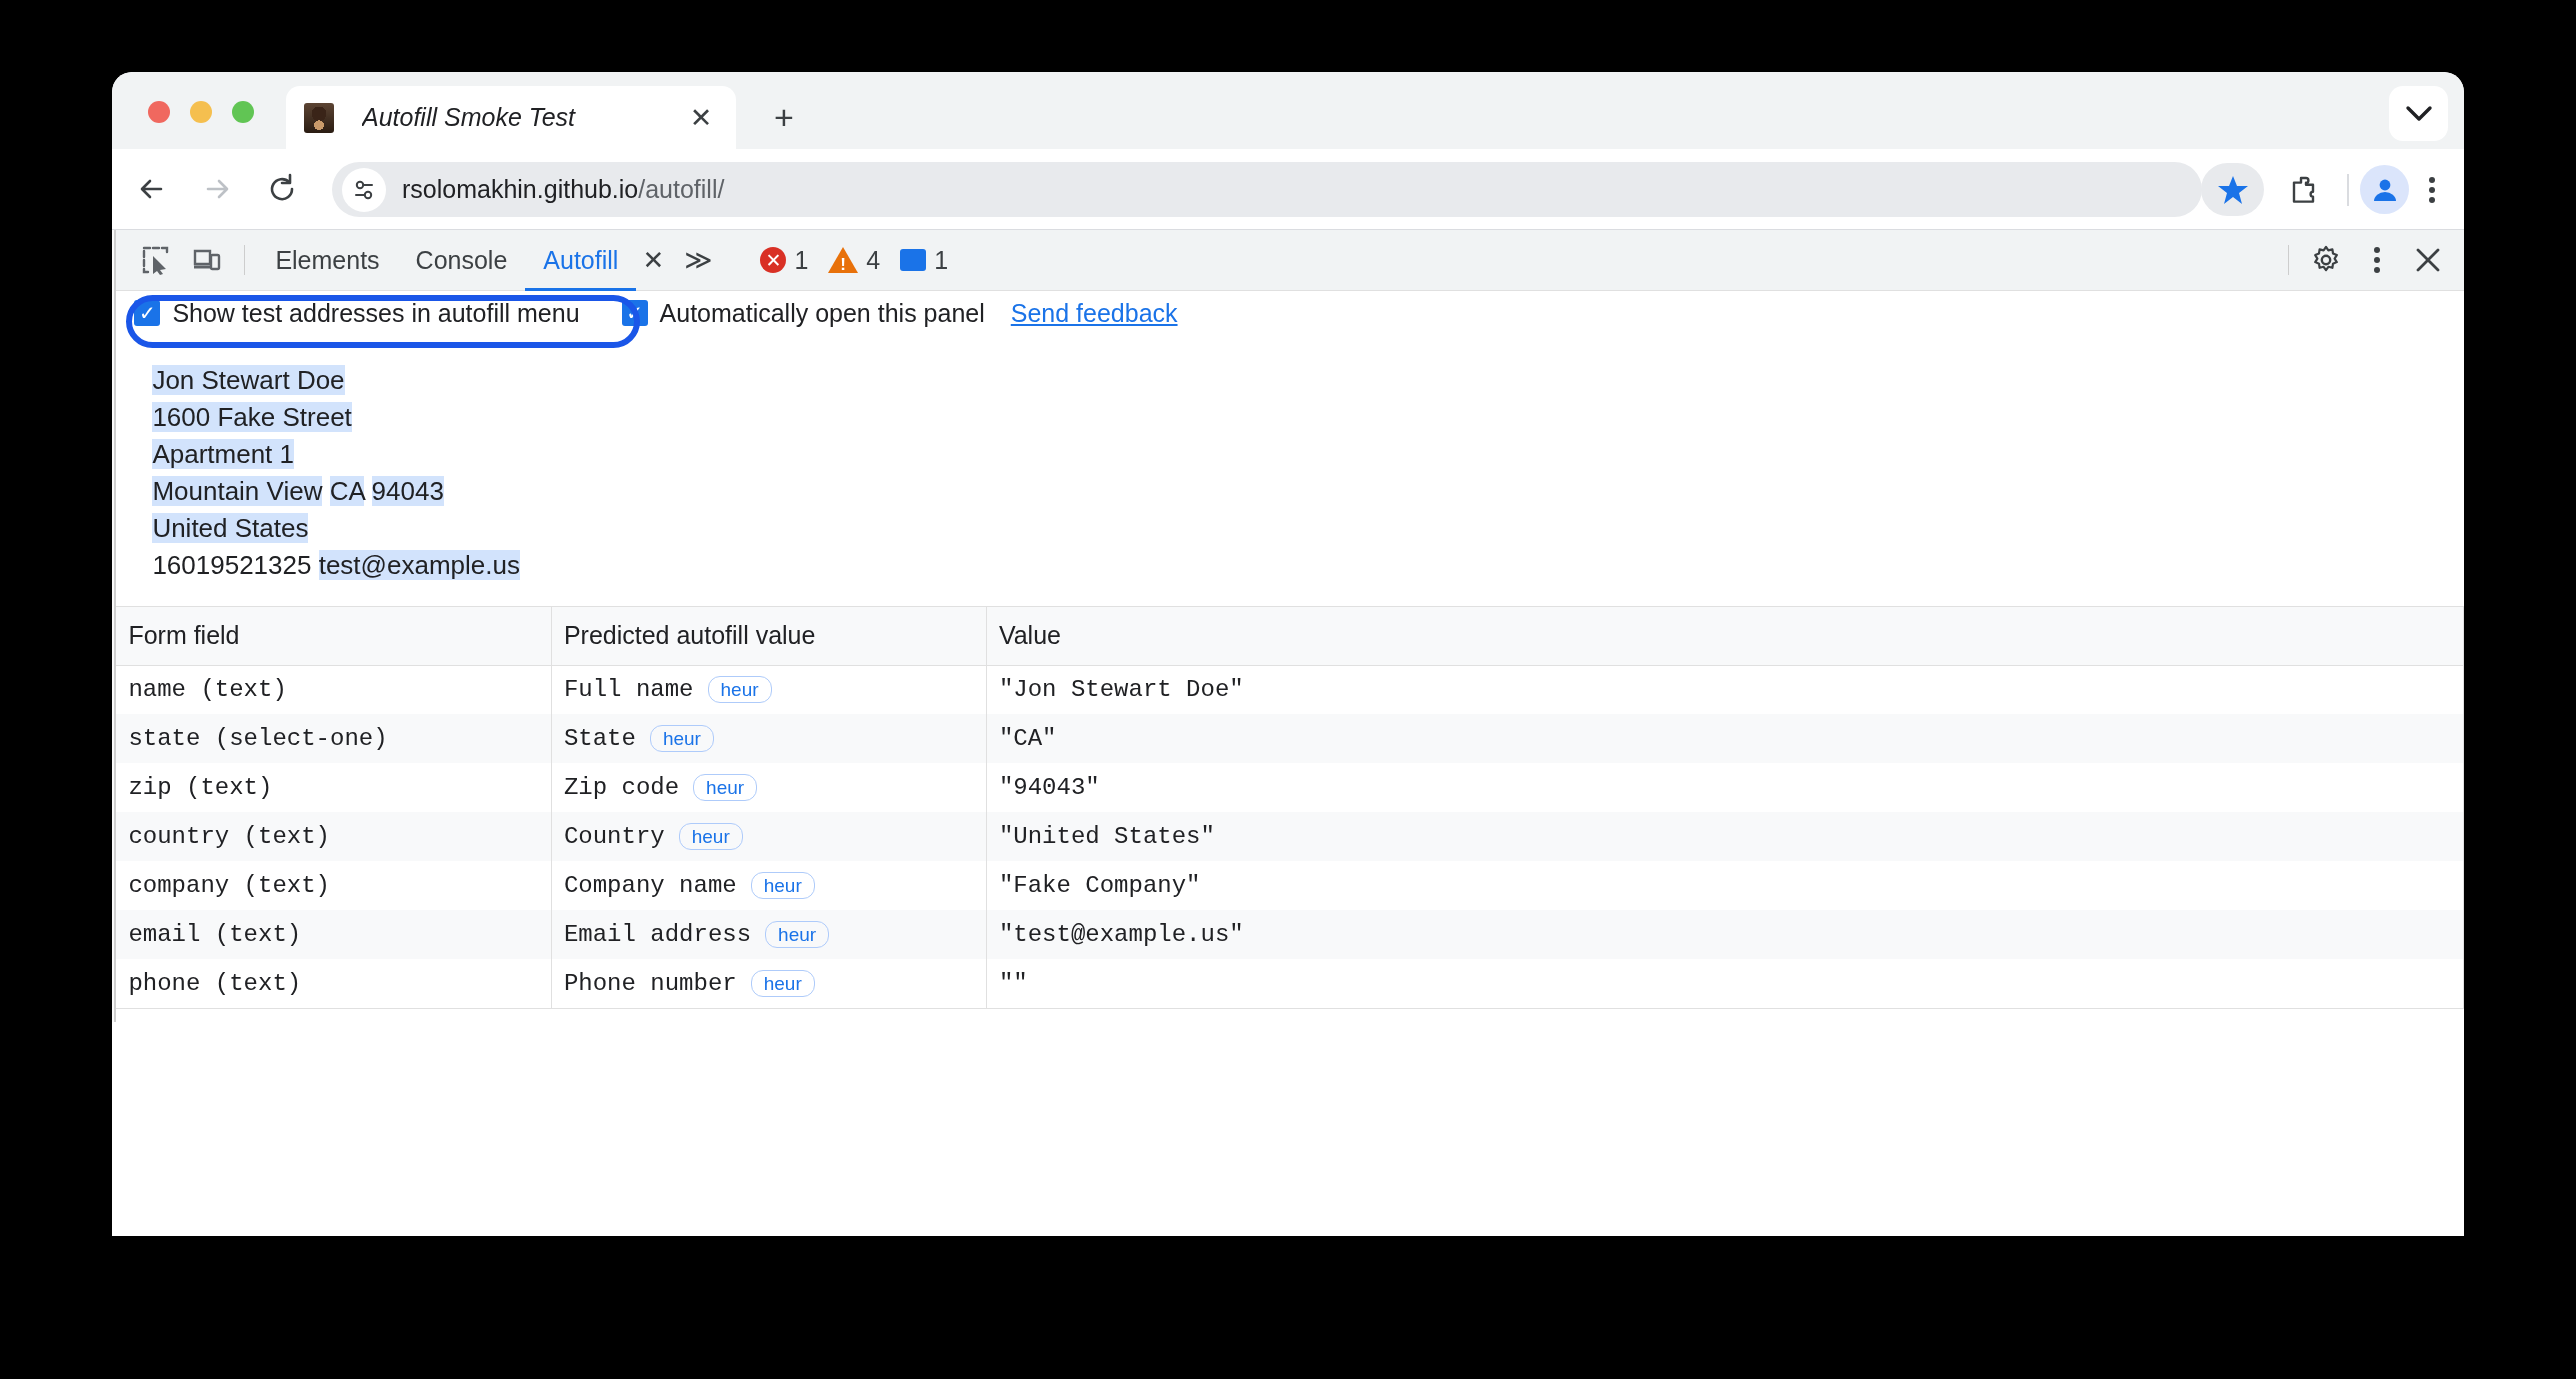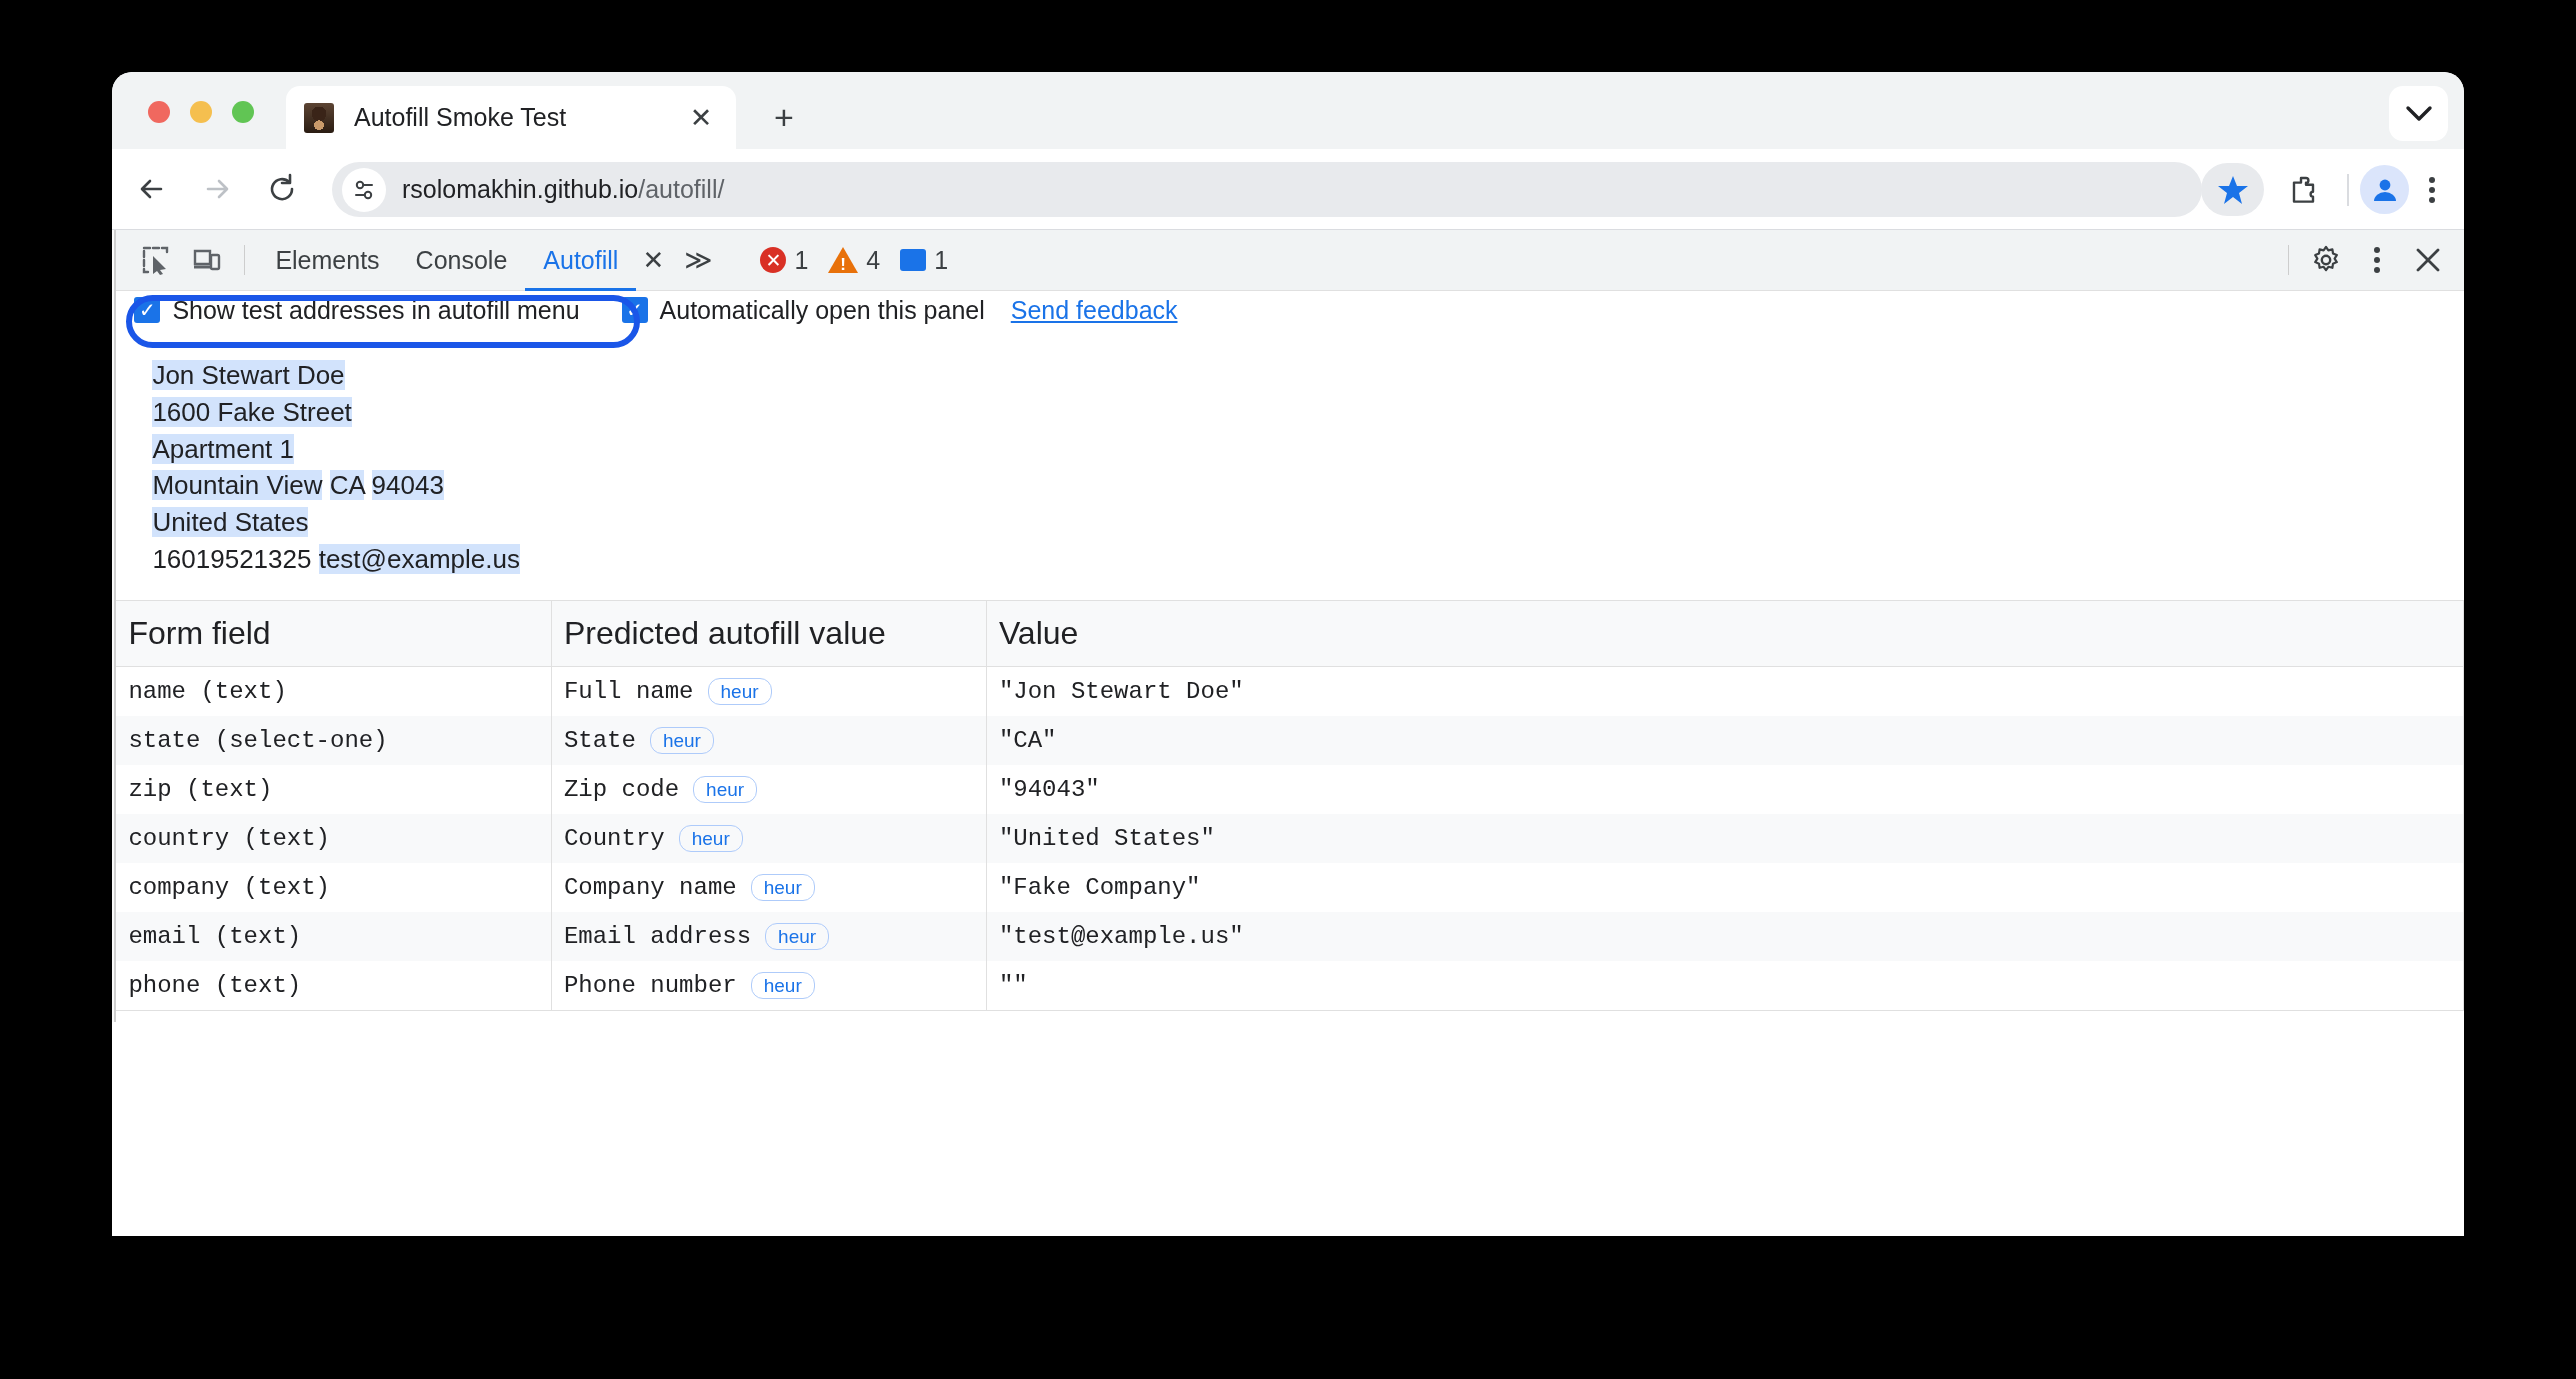--- a/index.html
+++ b/index.html
@@ -49,26 +49,27 @@
     width: 30px; height: 30px;
     border-radius: 3px;
     background:
       radial-gradient(circle at 50% 74%, #c89a6a 0 18%, transparent 18%),
       radial-gradient(circle at 50% 36%, #3a2418 0 30%, transparent 30%),
       linear-gradient(#5c4433, #2a1c12);
     background-color: #4a3526;
     flex: 0 0 auto;
   }
   #tab-title {
-    margin-left: 20px;
+    margin-left: 28px;
     font-size: 25px;
     color: #202124;
     white-space: nowrap;
     overflow: hidden;
     flex: 1 1 auto;
+    font-style: italic;
   }
   #tab-close {
     width: 34px; height: 34px;
     display: flex; align-items: center; justify-content: center;
     font-size: 27px; color: #3c4043;
     flex: 0 0 auto;
   }
   #new-tab-button {
     position: absolute; left: 649px; top: 22px;
     width: 46px; height: 46px;
@@ -299,21 +300,21 @@
     line-height: 1.42;
     color: #202124;
   }
   #dt-address-block .line { display: block; }
   .hl { background: #d2e3fc; text-align: right; }
 
   
   #dt-table { width: 100%; border-collapse: collapse; table-layout: fixed; }
   #dt-table th {
     text-align: left;
-    font-size: 32px; font-weight: normal;
+    font-size: 25px; font-weight: normal;
     color: #202124;
     background: #f8f9fa;
     border-top: 1px solid #e0e0e0;
     border-bottom: 1px solid #e0e0e0;
     border-right: 1px solid #e0e0e0;
     padding: 14px 0 14px 12px;
     height: 59px;
   }
   #dt-table td {
     font-family: "Liberation Mono", monospace;

